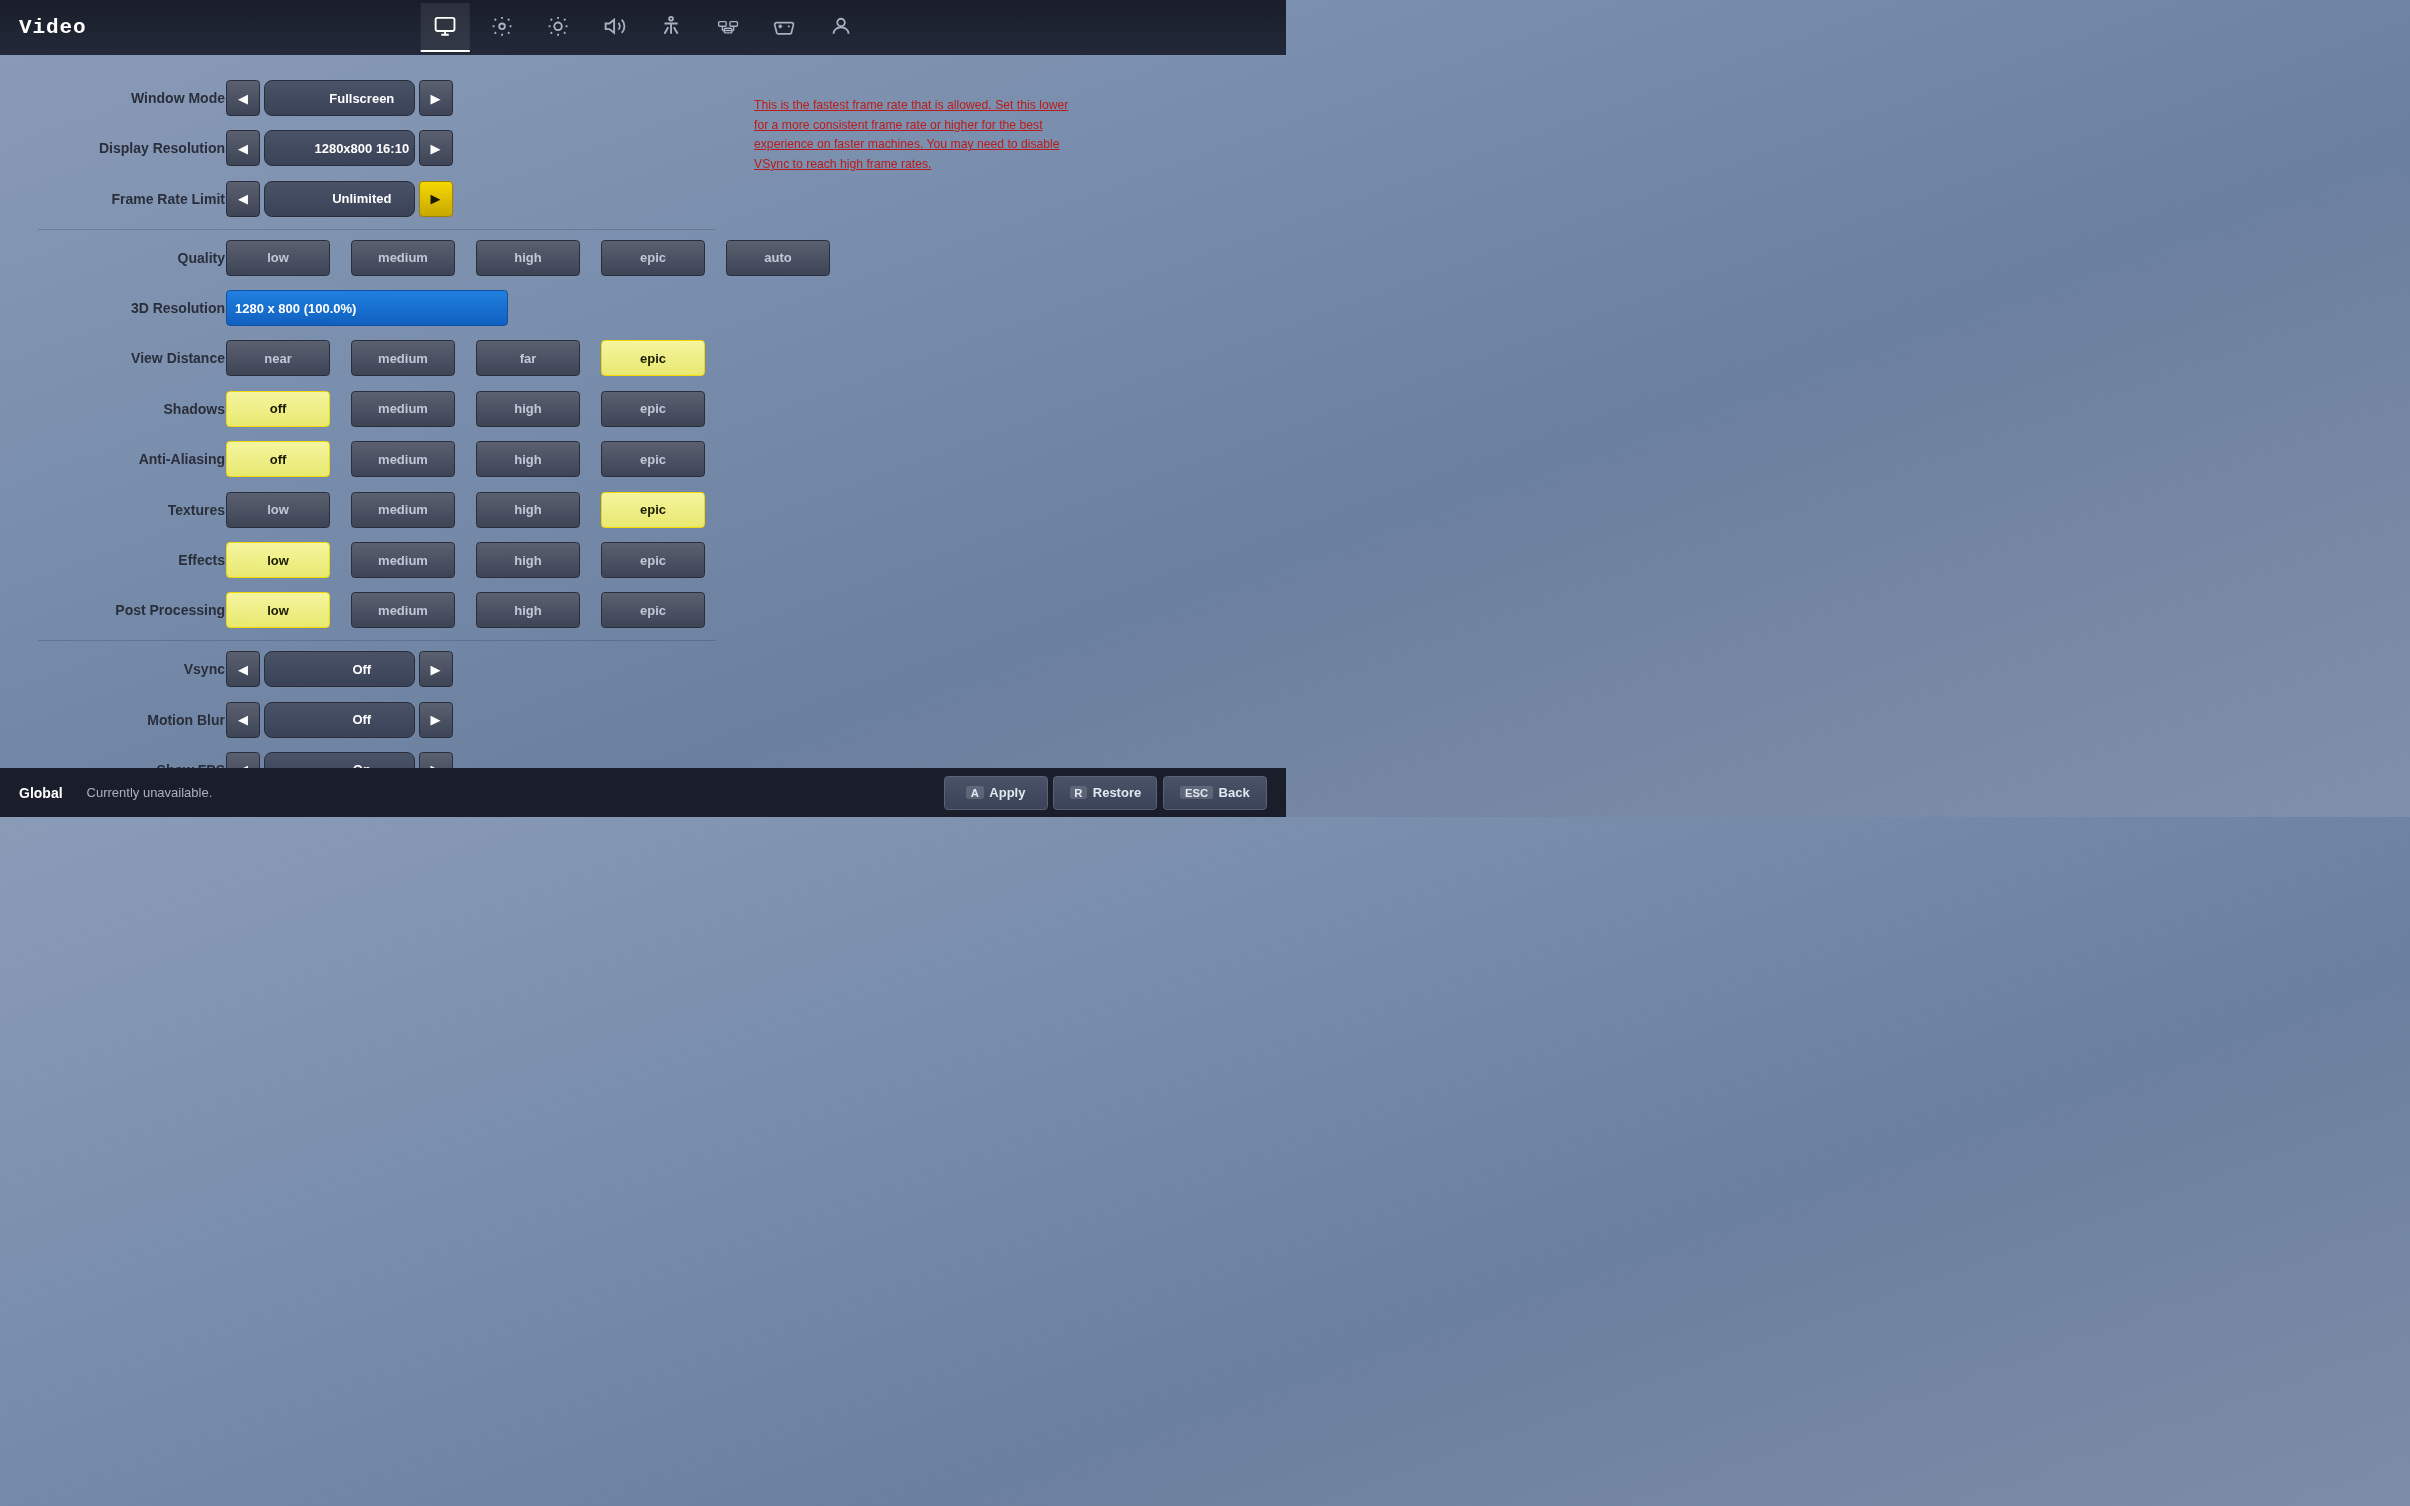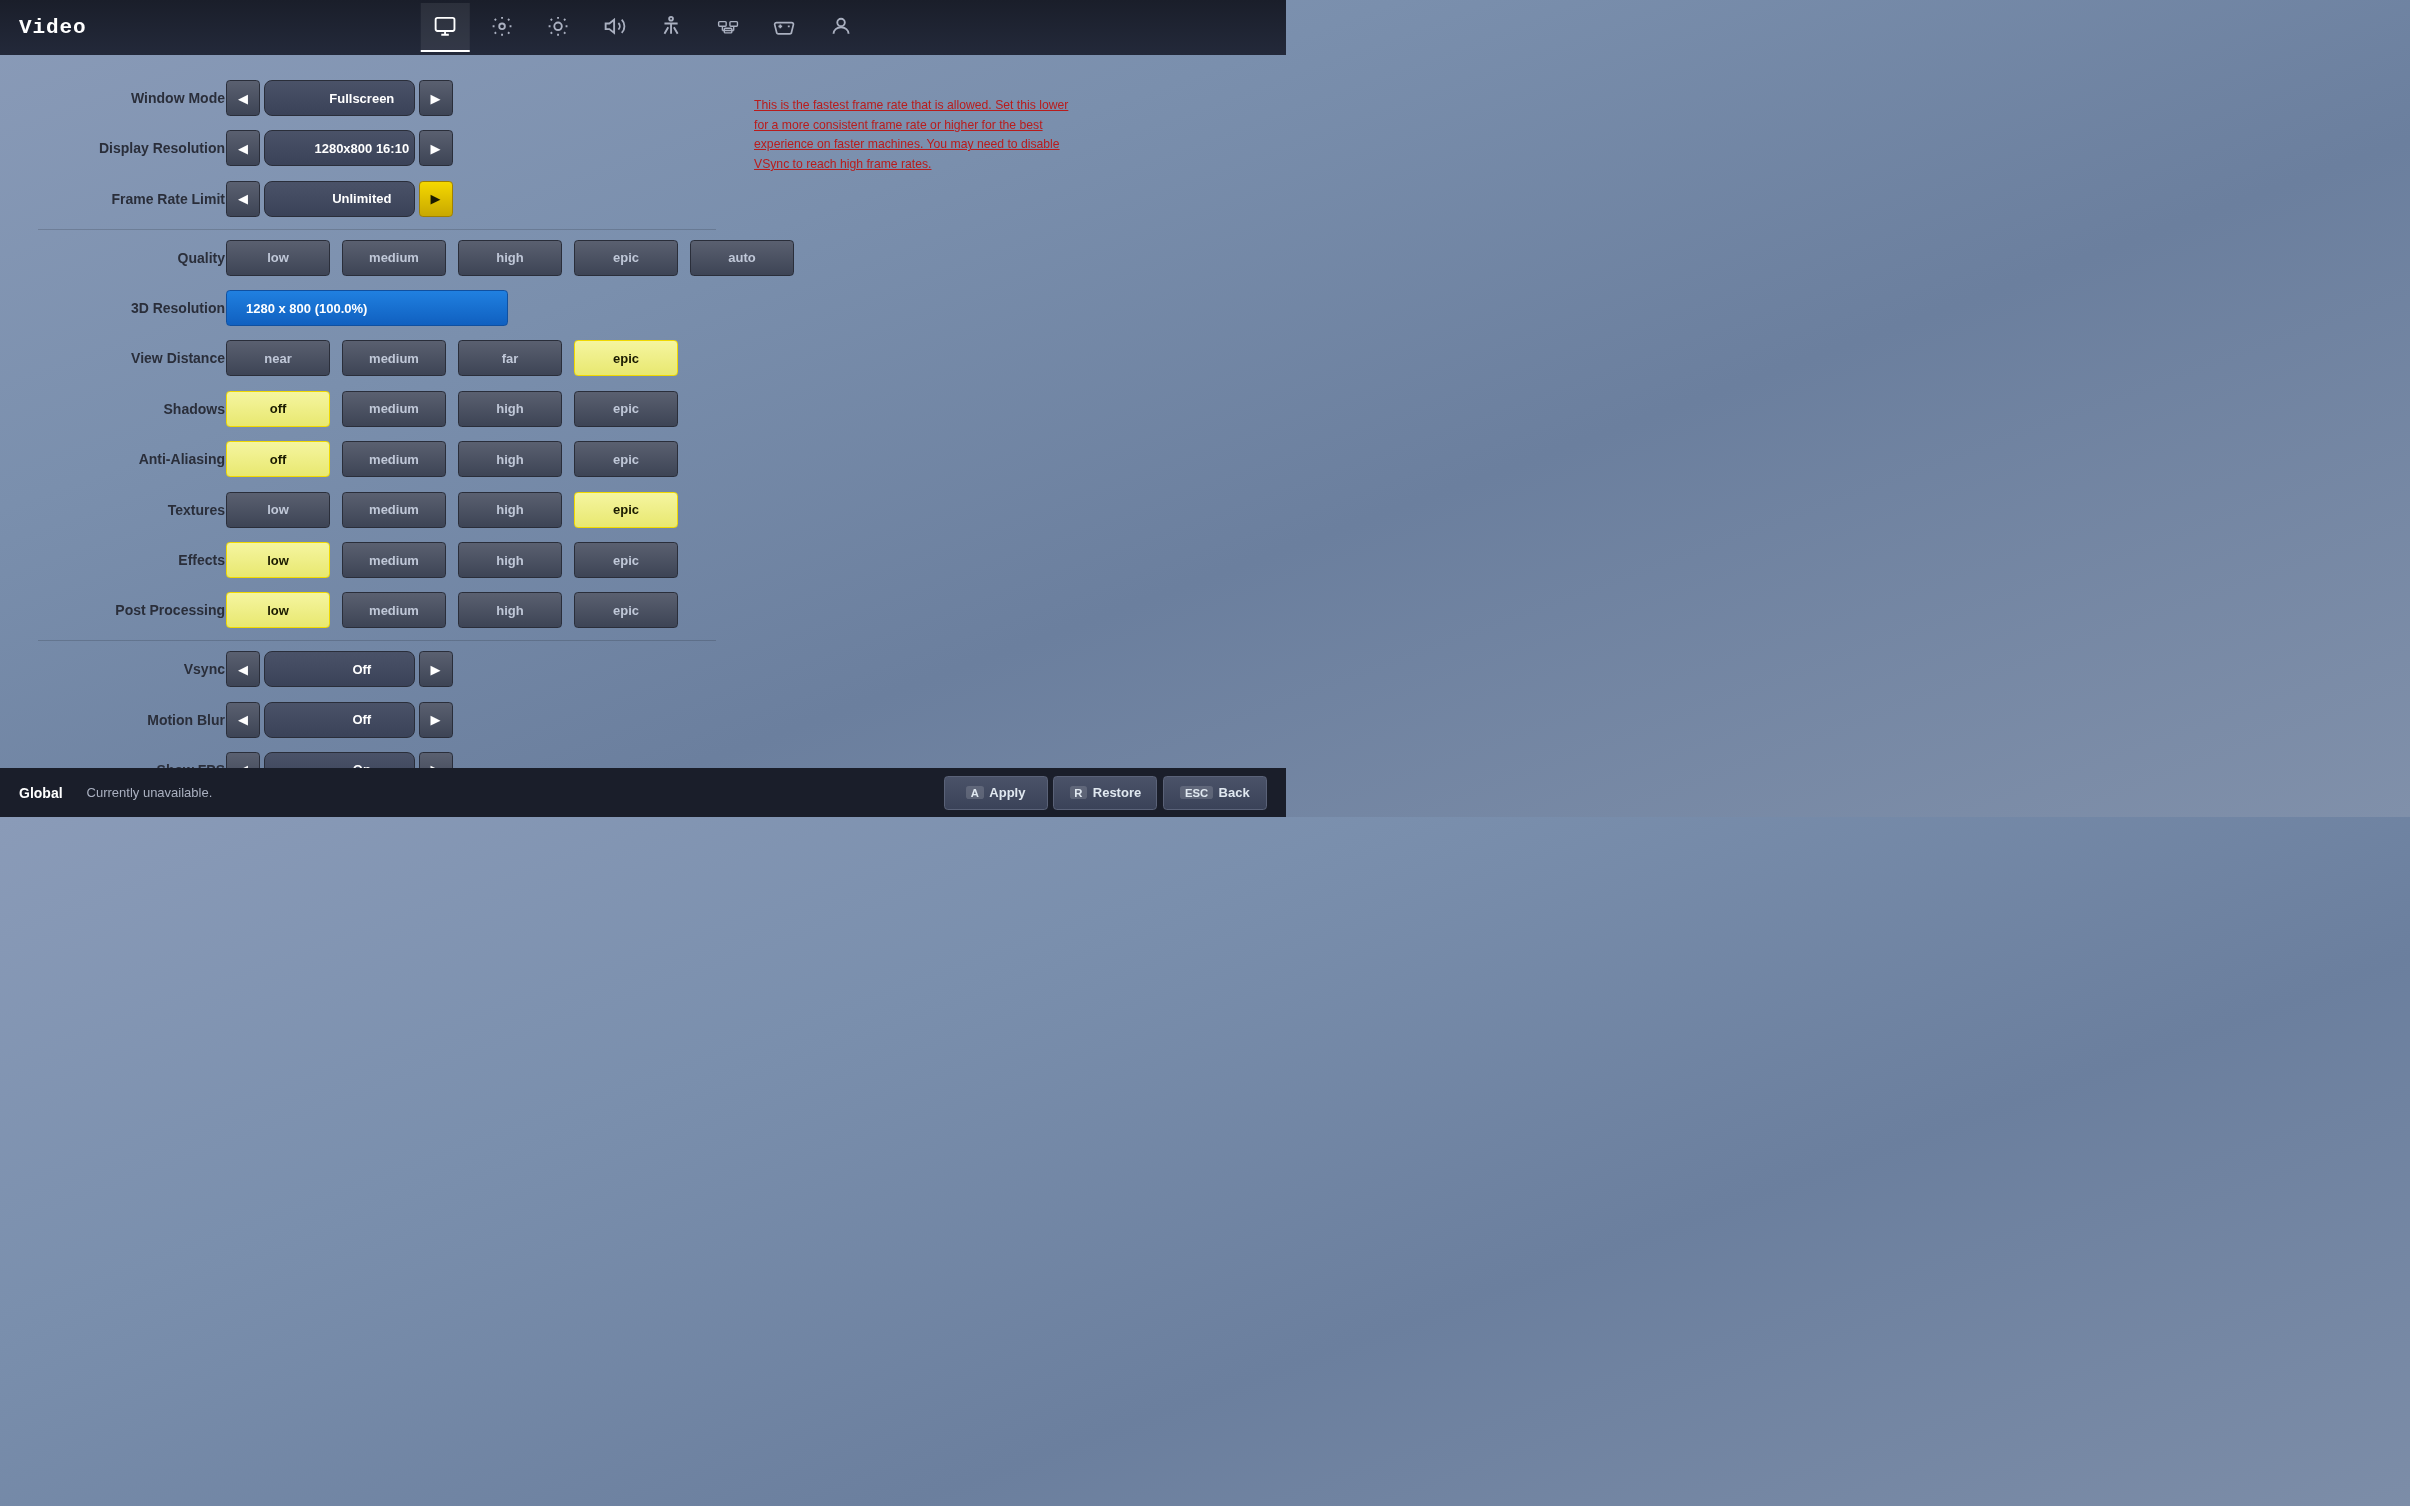--- a/index.html
+++ b/index.html
@@ -131,21 +131,21 @@
     
     .arrow-btn-yellow {
       background: linear-gradient(180deg, #f5d800 0%, #c8a800 100%);
       border: 0.9px solid #a08000;
       color: #1a1a00;
     }
 
     
     .quality-row {
       display: flex;
-      gap: 12px;
+      gap: 21px;
     }
 
     .quality-btn {
       min-width: 104px;
       height: 36px;
       background: linear-gradient(180deg, #5a6070 0%, #3d4455 100%);
       border: 0.9px solid #2a2e3a;
       border-radius: 3.8px;
       color: #c0c8d8;
       font-size: 13px;
@@ -168,21 +168,21 @@
       min-width: 282px;
       height: 36px;
       background: linear-gradient(180deg, #2080e0 0%, #1060c0 100%);
       border: 0.9px solid #1050a0;
       border-radius: 3.8px;
       color: #ffffff;
       font-size: 13px;
       font-weight: bold;
       display: flex;
       align-items: center;
-      padding: 0 19px;
+      padding: 0 8px;
     }
 
     
     .bottom-bar {
       position: absolute;
       bottom: 0;
       left: 0;
       right: 0;
       height: 49px;
       background: linear-gradient(180deg, #1a1e2a 0%, #1a1e2a 100%);

